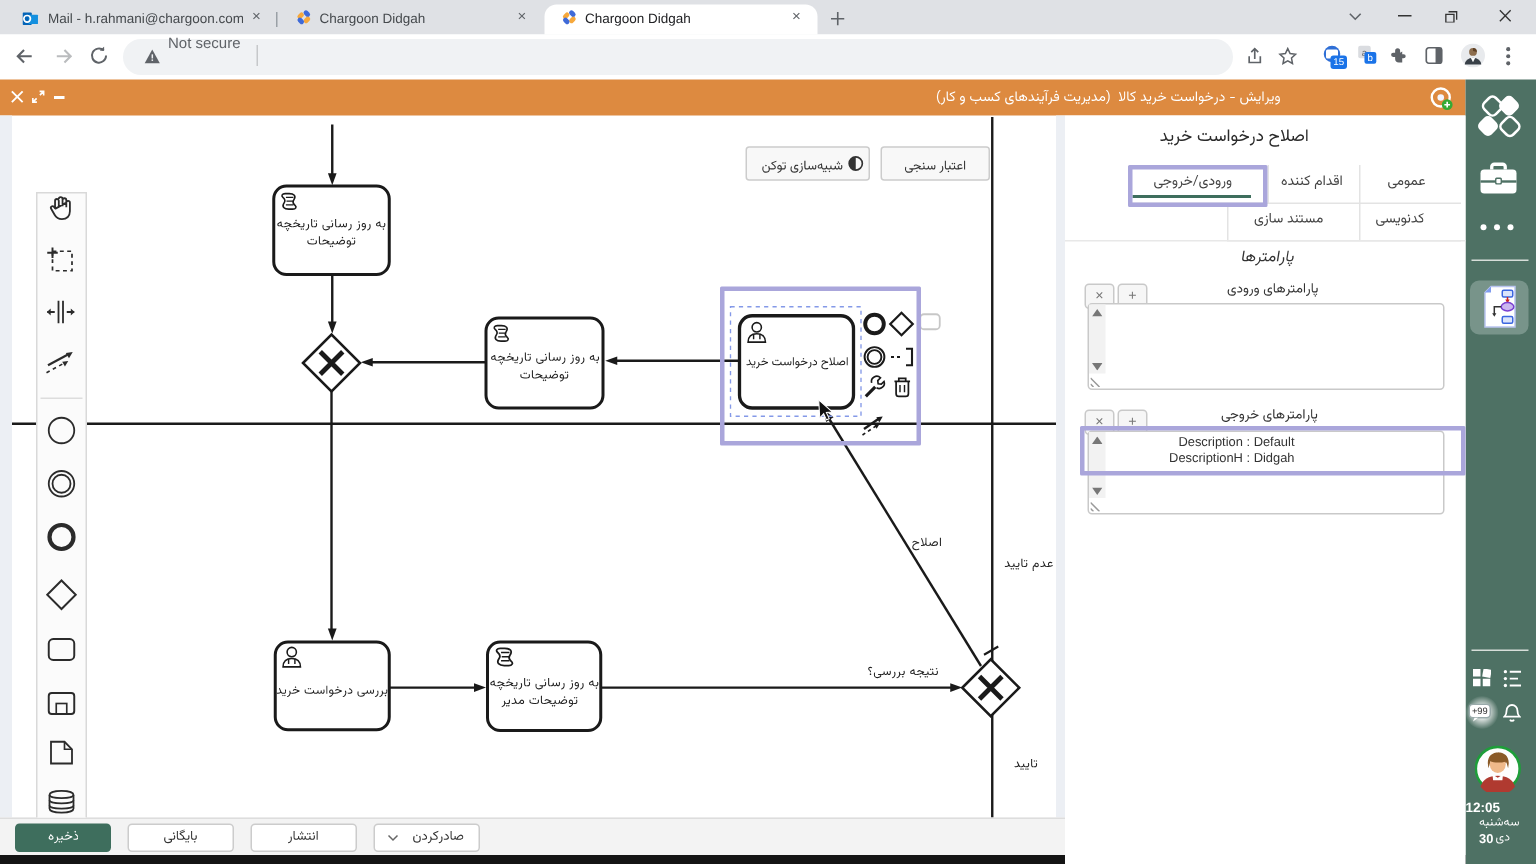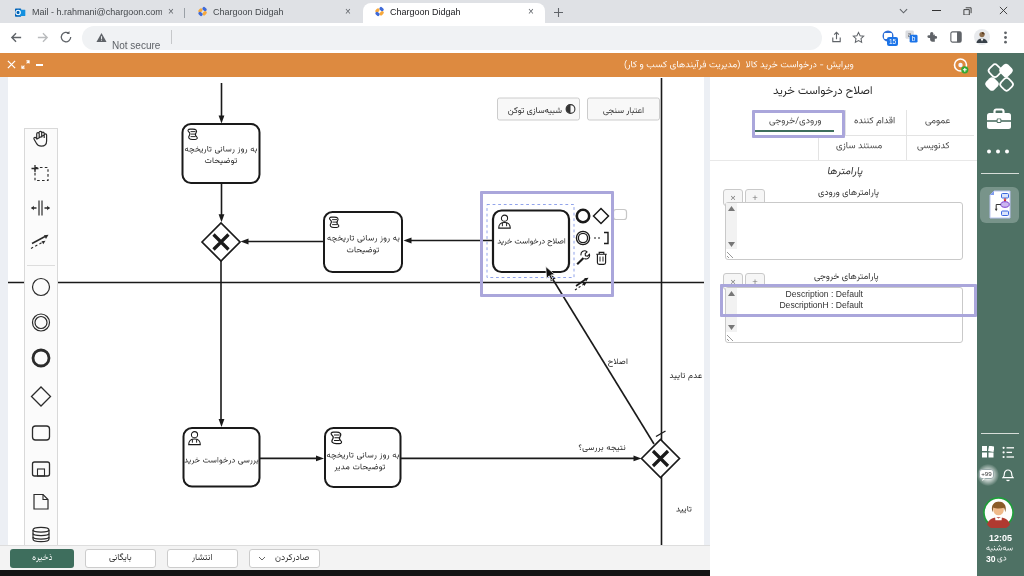--- a/index.html
+++ b/index.html
@@ -57,21 +57,21 @@
 <svg class="abs" style="left:60px;top:31px" width="12" height="12" viewBox="0 0 14 14">
       <path d="M12.5 7a5.5 5.5 0 1 1-1.8-4" stroke="#5f6368" stroke-width="1.5" fill="none"></path>
       <path d="M11 0v3.4H7.6z" fill="#5f6368"></path>
     </svg>
 <div class="abs" style="left:82px;top:26px;width:740px;height:24px;background:#f0f2f4;border-radius:12px"></div>
 <svg class="abs" style="left:96px;top:32px" width="11" height="11" viewBox="0 0 12 12">
       <path d="M6 1L11.5 11H.5z" fill="#5f6368"></path>
       <rect x="5.5" y="4.6" width="1.1" height="3" fill="#f0f2f4"></rect>
       <rect x="5.5" y="8.3" width="1.1" height="1.1" fill="#f0f2f4"></rect>
     </svg>
-<div class="abs" style="left:112px;top:40px;font-size:10px;color:#5f6368">Not secure</div>
+<div class="abs" style="left:112px;top:24px;font-size:10px;color:#5f6368">Not secure</div>
 <div class="abs" style="left:171px;top:30px;width:1px;height:14px;background:#c6c8ca"></div>
 <svg class="abs" style="left:830px;top:31px" width="13" height="13" viewBox="0 0 14 14">
       <path d="M7 9V2M4.5 4L7 1.5 9.5 4" stroke="#5f6368" stroke-width="1.2" fill="none"></path>
       <path d="M3 7v4.5h8V7" stroke="#5f6368" stroke-width="1.2" fill="none"></path>
     </svg>
 <svg class="abs" style="left:852px;top:31px" width="13" height="13" viewBox="0 0 14 14">
       <path d="M7 1.5l1.7 3.6 3.9.5-2.9 2.7.7 3.9L7 10.3l-3.4 1.9.7-3.9L1.4 5.6l3.9-.5z" fill="none" stroke="#5f6368" stroke-width="1.1"></path>
     </svg>
 <svg class="abs" style="left:881px;top:30px" width="14" height="14" viewBox="0 0 14 14">
       <circle cx="7" cy="6" r="5.5" fill="#2f6fd6"></circle>
@@ -182,21 +182,21 @@
 <path d="M4.7 10.7a1.4 1.4 0 0 0 2.6 0" fill="none" stroke="#fff" stroke-width="1.2"></path>
 </svg>
 <svg class="abs" style="left:983px;top:497px" width="31" height="31" viewBox="0 0 31 31">
 <circle cx="15.5" cy="15.5" r="14.6" fill="#fdfdfd" stroke="#1e9e3a" stroke-width="1.7"></circle>
 <path d="M15.5 4.5c4.6 0 7.6 3 7.3 7.6l-.4 3.1-1.1-3.9c-2.1.4-7.9.4-10.4-1.4l-1.6 5.3-.4-3.1c-.3-4.6 2.7-7.6 7.3-7.6z" fill="#8a5a28"></path>
 <ellipse cx="15.5" cy="12.7" rx="5.3" ry="5.6" fill="#efb98a"></ellipse>
 <path d="M10.2 10.4c3 1.4 7.6 1.1 10.6.4l-.9-3.4-6.4-1.8-3.3 2.6z" fill="#8a5a28"></path>
 <path d="M4 27.5c1.6-5 5.4-7.3 11.5-7.3s9.9 2.3 11.5 7.3a14.6 14.6 0 0 1-23 0z" fill="#b03a30"></path>
 <path d="M12 19.3l3.5 2.2 3.5-2.2-.4 3.9h-6.2z" fill="#fff"></path>
 </svg>
-<div class="abs" style="left:977px;top:533px;width:47px;text-align:center;font-size:9px;font-weight:bold;color:#fff;font-family:'Liberation Sans'">12:05</div>
+<div class="abs" style="left:977px;top:533px;width:47px;text-align:left;font-size:9px;font-weight:bold;color:#fff;font-family:'Liberation Sans'">12:05</div>
 <svg style="position:absolute;left:985.5px;top:543.5px;" width="27.0" height="9.2" viewBox="0 -6.4 27.0 9.2">
       <path fill="#fff" d="M4.2 0H4.3V-0.7H4.2Q3.9 -0.7 3.7 -0.9Q3.5 -1.1 3.4 -1.4L3.1 -3.9L2.5 -3.8L2.5 -3.6Q1.9 -3.4 1.6 -3.2Q1.2 -3 0.9 -2.8Q0.6 -2.6 0.5 -2.3Q0.4 -2 0.4 -1.7Q0.4 -1.2 0.8 -0.9Q1.2 -0.6 1.7 -0.6Q2.1 -0.6 2.4 -0.7Q2.6 -0.8 2.9 -1Q2.9 -0.7 3.1 -0.5Q3.3 -0.2 3.5 -0.1Q3.8 0 4.2 0ZM2.7 -2Q2.7 -1.8 2.6 -1.6Q2.4 -1.4 2.2 -1.3Q2 -1.2 1.8 -1.2Q1.5 -1.2 1.3 -1.4Q1.1 -1.5 1.1 -1.8Q1.1 -1.9 1.2 -2.1Q1.3 -2.2 1.4 -2.4Q1.6 -2.5 1.9 -2.6Q2.2 -2.8 2.6 -2.9L2.7 -2.3Q2.7 -2.2 2.7 -2.1Q2.7 -2.1 2.7 -2Z M4.2 -0.7V0H4.4V-0.7ZM5 0.6 4.4 1.2 5 1.8 5.6 1.2ZM5.5 -2.4Q5.6 -2.2 5.6 -2Q5.6 -1.8 5.6 -1.7Q5.6 -1.2 5.4 -1Q5.1 -0.7 4.6 -0.7H4.3V0H4.6Q5 0 5.4 -0.1Q5.7 -0.3 5.9 -0.6Q6 -0.4 6.2 -0.3Q6.4 -0.1 6.6 -0.1Q6.8 0 7.1 0H7.2V-0.7H7.1Q6.8 -0.7 6.7 -0.8Q6.5 -0.9 6.4 -1.1Q6.3 -1.3 6.3 -1.5L6.2 -2.4Z M8.3 -2.4Q8.3 -2.2 8.3 -2Q8.3 -1.8 8.3 -1.7Q8.3 -1.2 8.1 -1Q7.9 -0.7 7.4 -0.7H7V0H7.4Q7.8 0 8.1 -0.1Q8.5 -0.3 8.7 -0.6Q8.8 -0.4 9 -0.3Q9.1 -0.1 9.3 -0.1Q9.5 0 9.8 0H9.9V-0.7H9.9Q9.6 -0.7 9.4 -0.8Q9.2 -0.9 9.2 -1.1Q9.1 -1.3 9 -1.5L9 -2.4ZM8.4 -4.4 7.8 -3.8 8.4 -3.2 9 -3.8Z M13.4 -5.3 12.9 -4.7 13.4 -4.2 14 -4.7ZM14.1 -4.3 13.6 -3.7 14.1 -3.2 14.7 -3.7ZM12.7 -4.3 12.2 -3.7 12.7 -3.2 13.3 -3.7ZM12.6 0Q12.9 0 13.2 -0.1Q13.4 -0.3 13.7 -0.6Q13.8 -0.3 14 -0.2Q14.3 0 14.7 0Q15.1 -0 15.4 -0.2Q15.7 -0.5 15.8 -0.9Q15.9 -1.2 15.9 -1.7Q15.9 -2 15.9 -2.3Q15.8 -2.6 15.8 -2.8L15.1 -2.7Q15.1 -2.5 15.2 -2.3Q15.2 -2.2 15.2 -2Q15.2 -1.8 15.2 -1.6Q15.2 -1.3 15.2 -1.1Q15.1 -1 15 -0.8Q14.9 -0.7 14.7 -0.7Q14.3 -0.7 14.2 -1Q14 -1.2 14 -1.5L13.9 -2.3L13.3 -2.3Q13.3 -2.1 13.3 -2Q13.3 -1.9 13.3 -1.8Q13.3 -1.7 13.3 -1.6Q13.3 -1.2 13.2 -1Q13 -0.7 12.6 -0.7Q12.2 -0.7 12 -0.9Q11.9 -1.2 11.8 -1.5L11.8 -2.3L11.1 -2.3Q11.1 -2.1 11.1 -2Q11.1 -1.9 11.1 -1.8Q11.1 -1.7 11.1 -1.6Q11.1 -1.3 11 -1.1Q10.9 -0.9 10.7 -0.8Q10.5 -0.7 10.2 -0.7H9.8V0H10.1Q10.7 0 11 -0.2Q11.3 -0.3 11.5 -0.6Q11.6 -0.3 11.9 -0.2Q12.1 0 12.6 0Z M20.5 0H20.7V-0.7H20.5Q20.2 -0.7 20 -0.9Q19.8 -1.1 19.8 -1.4L19.4 -3.9L18.8 -3.8L18.8 -3.6Q18.3 -3.4 17.9 -3.2Q17.5 -3 17.2 -2.8Q17 -2.6 16.8 -2.3Q16.7 -2 16.7 -1.7Q16.7 -1.2 17.1 -0.9Q17.5 -0.6 18.1 -0.6Q18.4 -0.6 18.7 -0.7Q18.9 -0.8 19.2 -1Q19.2 -0.7 19.4 -0.5Q19.6 -0.2 19.8 -0.1Q20.1 0 20.5 0ZM19 -2Q19 -1.8 18.9 -1.6Q18.8 -1.4 18.5 -1.3Q18.3 -1.2 18.1 -1.2Q17.8 -1.2 17.6 -1.4Q17.4 -1.5 17.4 -1.8Q17.4 -1.9 17.5 -2.1Q17.6 -2.2 17.8 -2.4Q17.9 -2.5 18.2 -2.6Q18.5 -2.8 18.9 -2.9L19 -2.3Q19 -2.2 19 -2.1Q19 -2.1 19 -2Z M23.3 0Q23.6 0 23.9 -0.1Q24.2 -0.3 24.4 -0.6Q24.5 -0.3 24.8 -0.2Q25 0 25.4 0Q25.9 -0 26.1 -0.2Q26.4 -0.5 26.5 -0.9Q26.6 -1.2 26.6 -1.7Q26.6 -2 26.6 -2.3Q26.6 -2.6 26.5 -2.8L25.8 -2.7Q25.8 -2.5 25.9 -2.3Q25.9 -2.2 25.9 -2Q26 -1.8 26 -1.6Q26 -1.3 25.9 -1.1Q25.9 -1 25.7 -0.8Q25.6 -0.7 25.4 -0.7Q25 -0.7 24.9 -1Q24.7 -1.2 24.7 -1.5L24.7 -2.3L24 -2.3Q24 -2.1 24 -2Q24 -1.9 24 -1.8Q24 -1.7 24 -1.6Q24 -1.2 23.9 -1Q23.7 -0.7 23.3 -0.7Q22.9 -0.7 22.8 -0.9Q22.6 -1.2 22.5 -1.5L22.5 -2.3L21.8 -2.3Q21.8 -2.1 21.8 -2Q21.8 -1.9 21.9 -1.8Q21.9 -1.7 21.9 -1.6Q21.9 -1.3 21.8 -1.1Q21.6 -0.9 21.4 -0.8Q21.2 -0.7 20.9 -0.7H20.5V0H20.9Q21.4 0 21.7 -0.2Q22 -0.3 22.2 -0.6Q22.3 -0.3 22.6 -0.2Q22.8 0 23.3 0Z"></path>
     </svg>
 <svg style="position:absolute;left:997px;top:553.5px;" width="9.7" height="9.2" viewBox="0 -6.4 9.7 9.2">
       <path fill="#fff" d="M2.8 2Q3.4 2 3.9 1.9Q4.4 1.7 4.7 1.5Q5 1.2 5.2 0.9Q5.4 0.6 5.4 0.3Q5.4 -0 5.3 -0.3Q5.2 -0.5 5 -0.6Q4.8 -0.8 4.4 -0.8H3.8Q3.5 -0.8 3.5 -0.8Q3.4 -0.9 3.4 -1.1Q3.4 -1.5 3.5 -1.7Q3.6 -2 3.9 -2.2Q4.1 -2.3 4.5 -2.3Q4.6 -2.3 4.8 -2.3Q5 -2.3 5.1 -2.2L5.4 -2.8Q5.1 -3 4.9 -3Q4.7 -3.1 4.5 -3.1Q4 -3.1 3.7 -2.9Q3.4 -2.8 3.2 -2.5Q2.9 -2.2 2.8 -1.9Q2.7 -1.5 2.7 -1.1Q2.7 -0.9 2.7 -0.7Q2.8 -0.5 2.9 -0.3Q3 -0.2 3.2 -0.1Q3.4 -0 3.7 -0H4.4Q4.6 -0 4.7 0.1Q4.7 0.2 4.7 0.3Q4.7 0.5 4.6 0.7Q4.4 0.9 4.2 1Q3.9 1.1 3.5 1.2Q3.2 1.3 2.8 1.3Q2.1 1.3 1.8 1.1Q1.4 0.9 1.2 0.5Q1.1 0.2 1.1 -0.3Q1.1 -0.6 1.2 -1Q1.2 -1.4 1.4 -1.8L0.7 -2Q0.6 -1.6 0.5 -1.2Q0.4 -0.7 0.4 -0.3Q0.4 0.3 0.6 0.9Q0.9 1.4 1.4 1.7Q1.9 2 2.8 2Z M7.1 -0.7Q6.9 -0.7 6.7 -0.7Q6.4 -0.8 6.2 -0.8V-0.1Q6.4 -0.1 6.6 -0Q6.9 -0 7.2 -0Q7.9 -0 8.4 -0.2Q8.9 -0.3 9.1 -0.7Q9.3 -1 9.3 -1.5Q9.3 -1.8 9.2 -2.1Q9.1 -2.5 8.8 -2.7Q8.6 -3 8.2 -3.3Q7.8 -3.6 7.3 -3.9L7 -3.2Q7.6 -2.9 7.9 -2.6Q8.3 -2.3 8.5 -2Q8.6 -1.8 8.6 -1.5Q8.6 -1.3 8.5 -1.1Q8.3 -0.9 8 -0.8Q7.6 -0.7 7.1 -0.7Z"></path>
     </svg>
 <div class="abs" style="left:986px;top:554px;font-size:8.6px;font-weight:bold;color:#fff">30</div>
 <div class="abs" style="left:0;top:77px;width:8px;height:468px;background:#eceff4"></div>
 <div class="abs" style="left:704px;top:77px;width:6px;height:468px;background:#eceff4"></div>
 <div class="abs" style="left:0;top:545px;width:710px;height:25px;background:#f3f3f3;border-top:1px solid #ddd"></div>
@@ -435,16 +435,16 @@
     <svg class="abs" style="left:728px;top:291px" width="7" height="5" viewBox="0 0 7 5">
       <path d="M3.5 0L7 5H0z" fill="#777"></path>
     </svg>
     <svg class="abs" style="left:728px;top:325px" width="7" height="5" viewBox="0 0 7 5">
       <path d="M3.5 5L0 0h7z" fill="#777"></path>
     </svg>
     <svg class="abs" style="left:727px;top:333px" width="8" height="8" viewBox="0 0 8 8">
       <path d="M0 2l6 6M0 6l2 2" stroke="#999" stroke-width="1"></path>
     </svg>
 <div class="abs" style="right:68px;top:288.5px;font-size:8.6px;color:#333">Description : Default</div>
-<div class="abs" style="right:68px;top:299.5px;font-size:8.6px;color:#333">DescriptionH : Default</div>
+<div class="abs" style="right:68px;top:299.5px;font-size:8.6px;color:#333">DescriptionH : Didgah</div>
 <div style="border:3px solid #aaa6db;position:absolute;border-radius:1px;left:480px;top:191px;width:134px;height:106px"></div>
 <div style="border:3px solid #aaa6db;position:absolute;border-radius:1px;left:752px;top:110px;width:93px;height:28px"></div>
 <div style="border:3px solid #aaa6db;position:absolute;border-radius:1px;left:720px;top:284px;width:257px;height:33px"></div>
 </div>
 </body></html>

